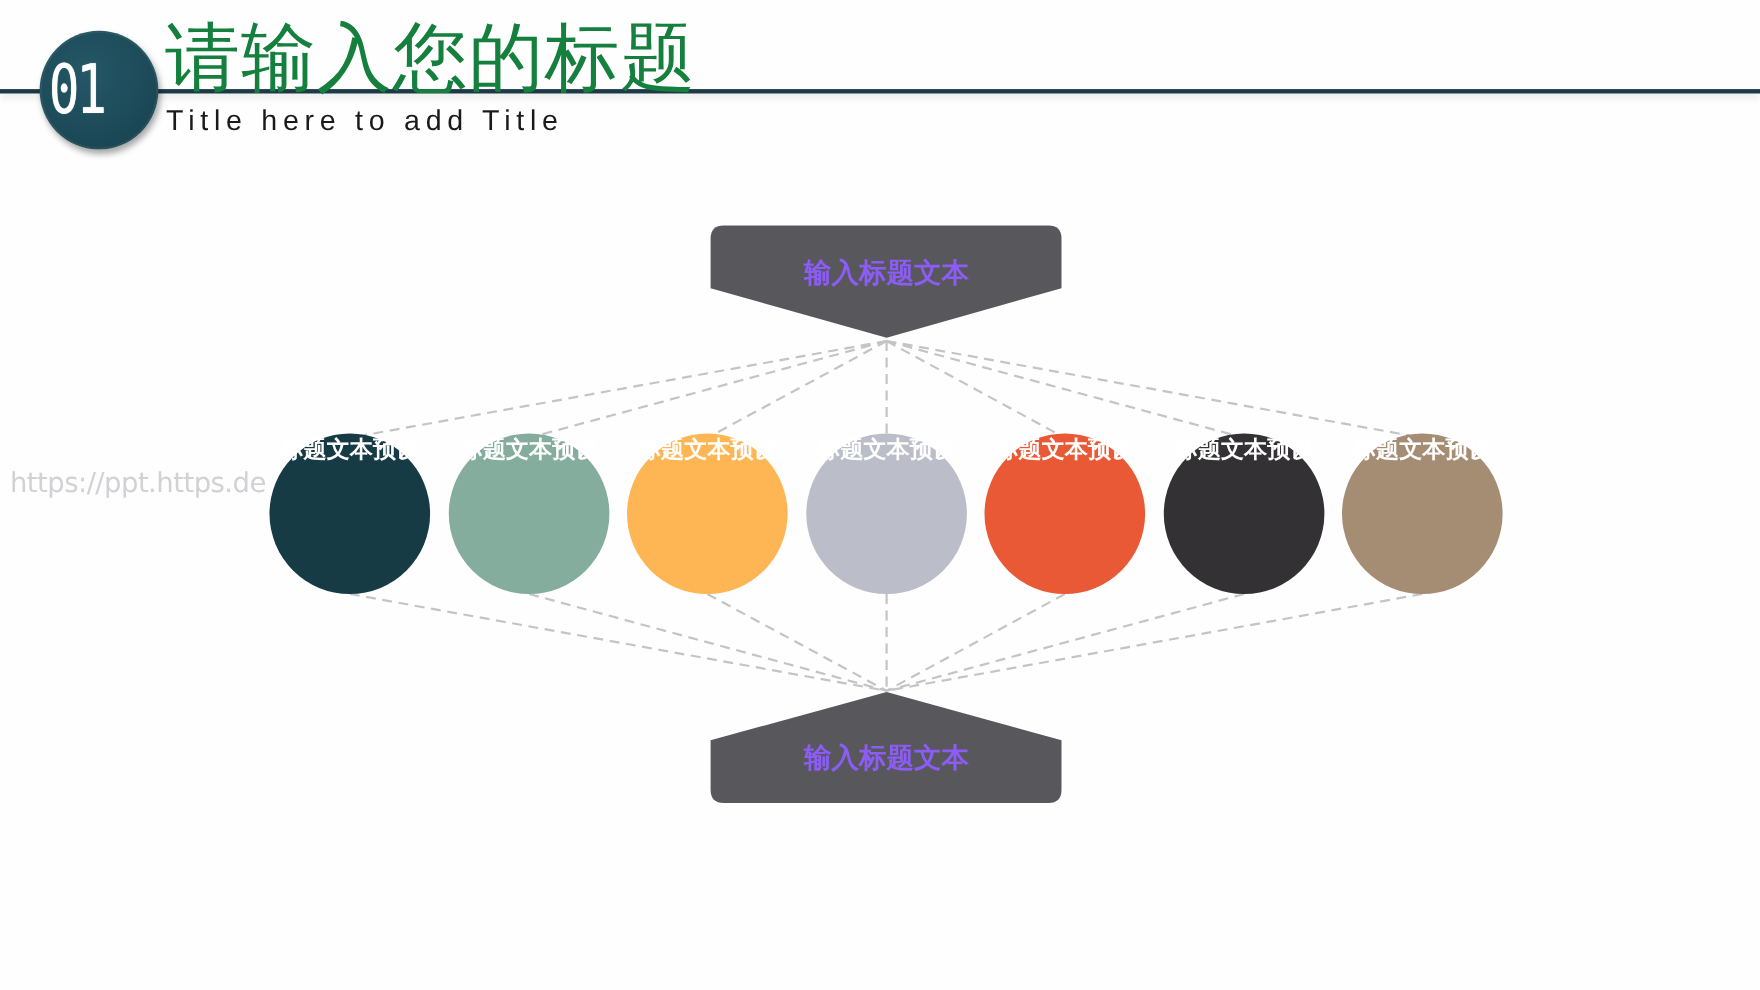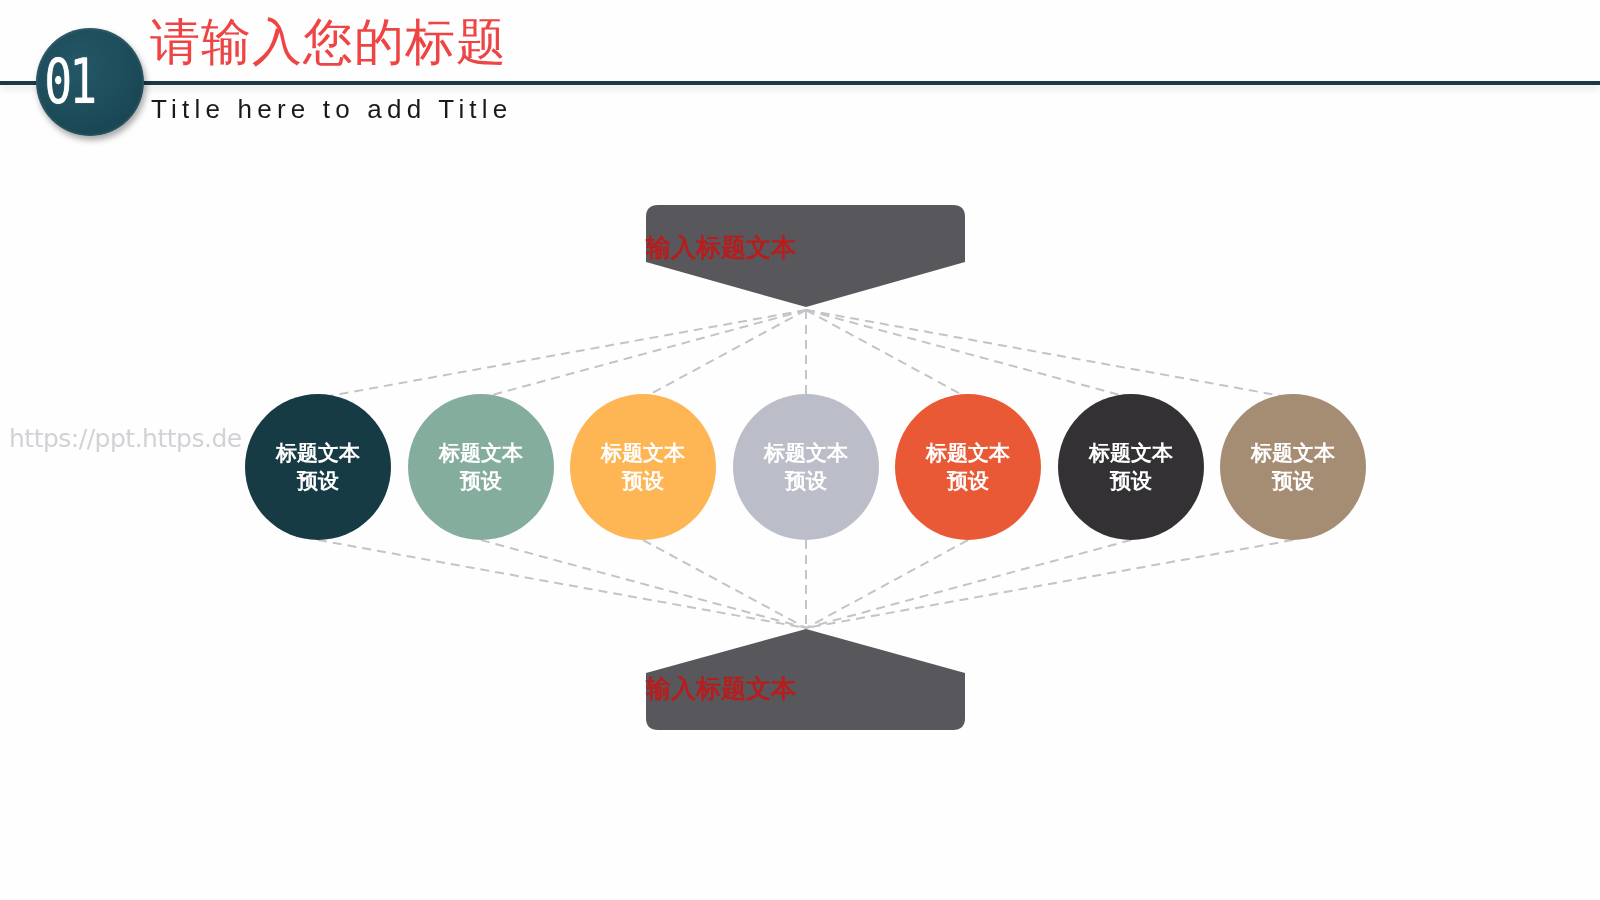--- a/index.html
+++ b/index.html
@@ -21,43 +21,43 @@
       display: flex; align-items: center; 
     }
     .badge-num {
       color: #ffffff; font-family: "DejaVu Sans Mono", monospace;
       font-size: 62px; font-weight: normal; letter-spacing: -4px;
       transform: scaleX(0.75); line-height: 1;
       text-shadow: 0 0 1px #c8d6da;
     }
     .title {
       position: absolute; left: 150px; top: 14px;
-      font-size: 50px; color: #ef4444; font-family: "DejaVu Sans", sans-serif;
+      font-size: 68px; color: #15803d; font-family: "DejaVu Sans", sans-serif;
       letter-spacing: 1px; line-height: 1.15; white-space: nowrap;
     }
     .subtitle {
       position: absolute; left: 151px; top: 94px;
       font-size: 26px; color: #1a1a1a; font-family: "Liberation Sans", sans-serif;
       letter-spacing: 5.2px; white-space: nowrap;
     }
     .watermark {
       position: absolute; left: 9px; top: 424px;
       font-size: 25px; color: #d2d2d6; font-family: "DejaVu Sans", sans-serif;
       white-space: nowrap; letter-spacing: -0.5px;
     }
     svg.diagram { position: absolute; left: 0; top: 0; }
     .box-label {
-      position: absolute; width: 320px; 
-      color: #b91c1c; font-size: 25px; font-weight: bold;
+      position: absolute; width: 320px; text-align: center;
+      color: #8b5cf6; font-size: 25px; font-weight: bold;
       font-family: "DejaVu Sans", sans-serif; white-space: nowrap;
     }
     .node {
       position: absolute; width: 146px; height: 146px; border-radius: 50%;
       display: flex; justify-content: center;
-      flex-direction: column;
+      flex-direction: row;
     }
     .node-text {
       color: #ffffff; font-size: 21px; font-weight: bold; text-align: center;
       line-height: 28px; font-family: "DejaVu Sans", sans-serif; white-space: nowrap;
     }
   </style>
 </head>
 <body>
 
 <div class="header-line"></div>

